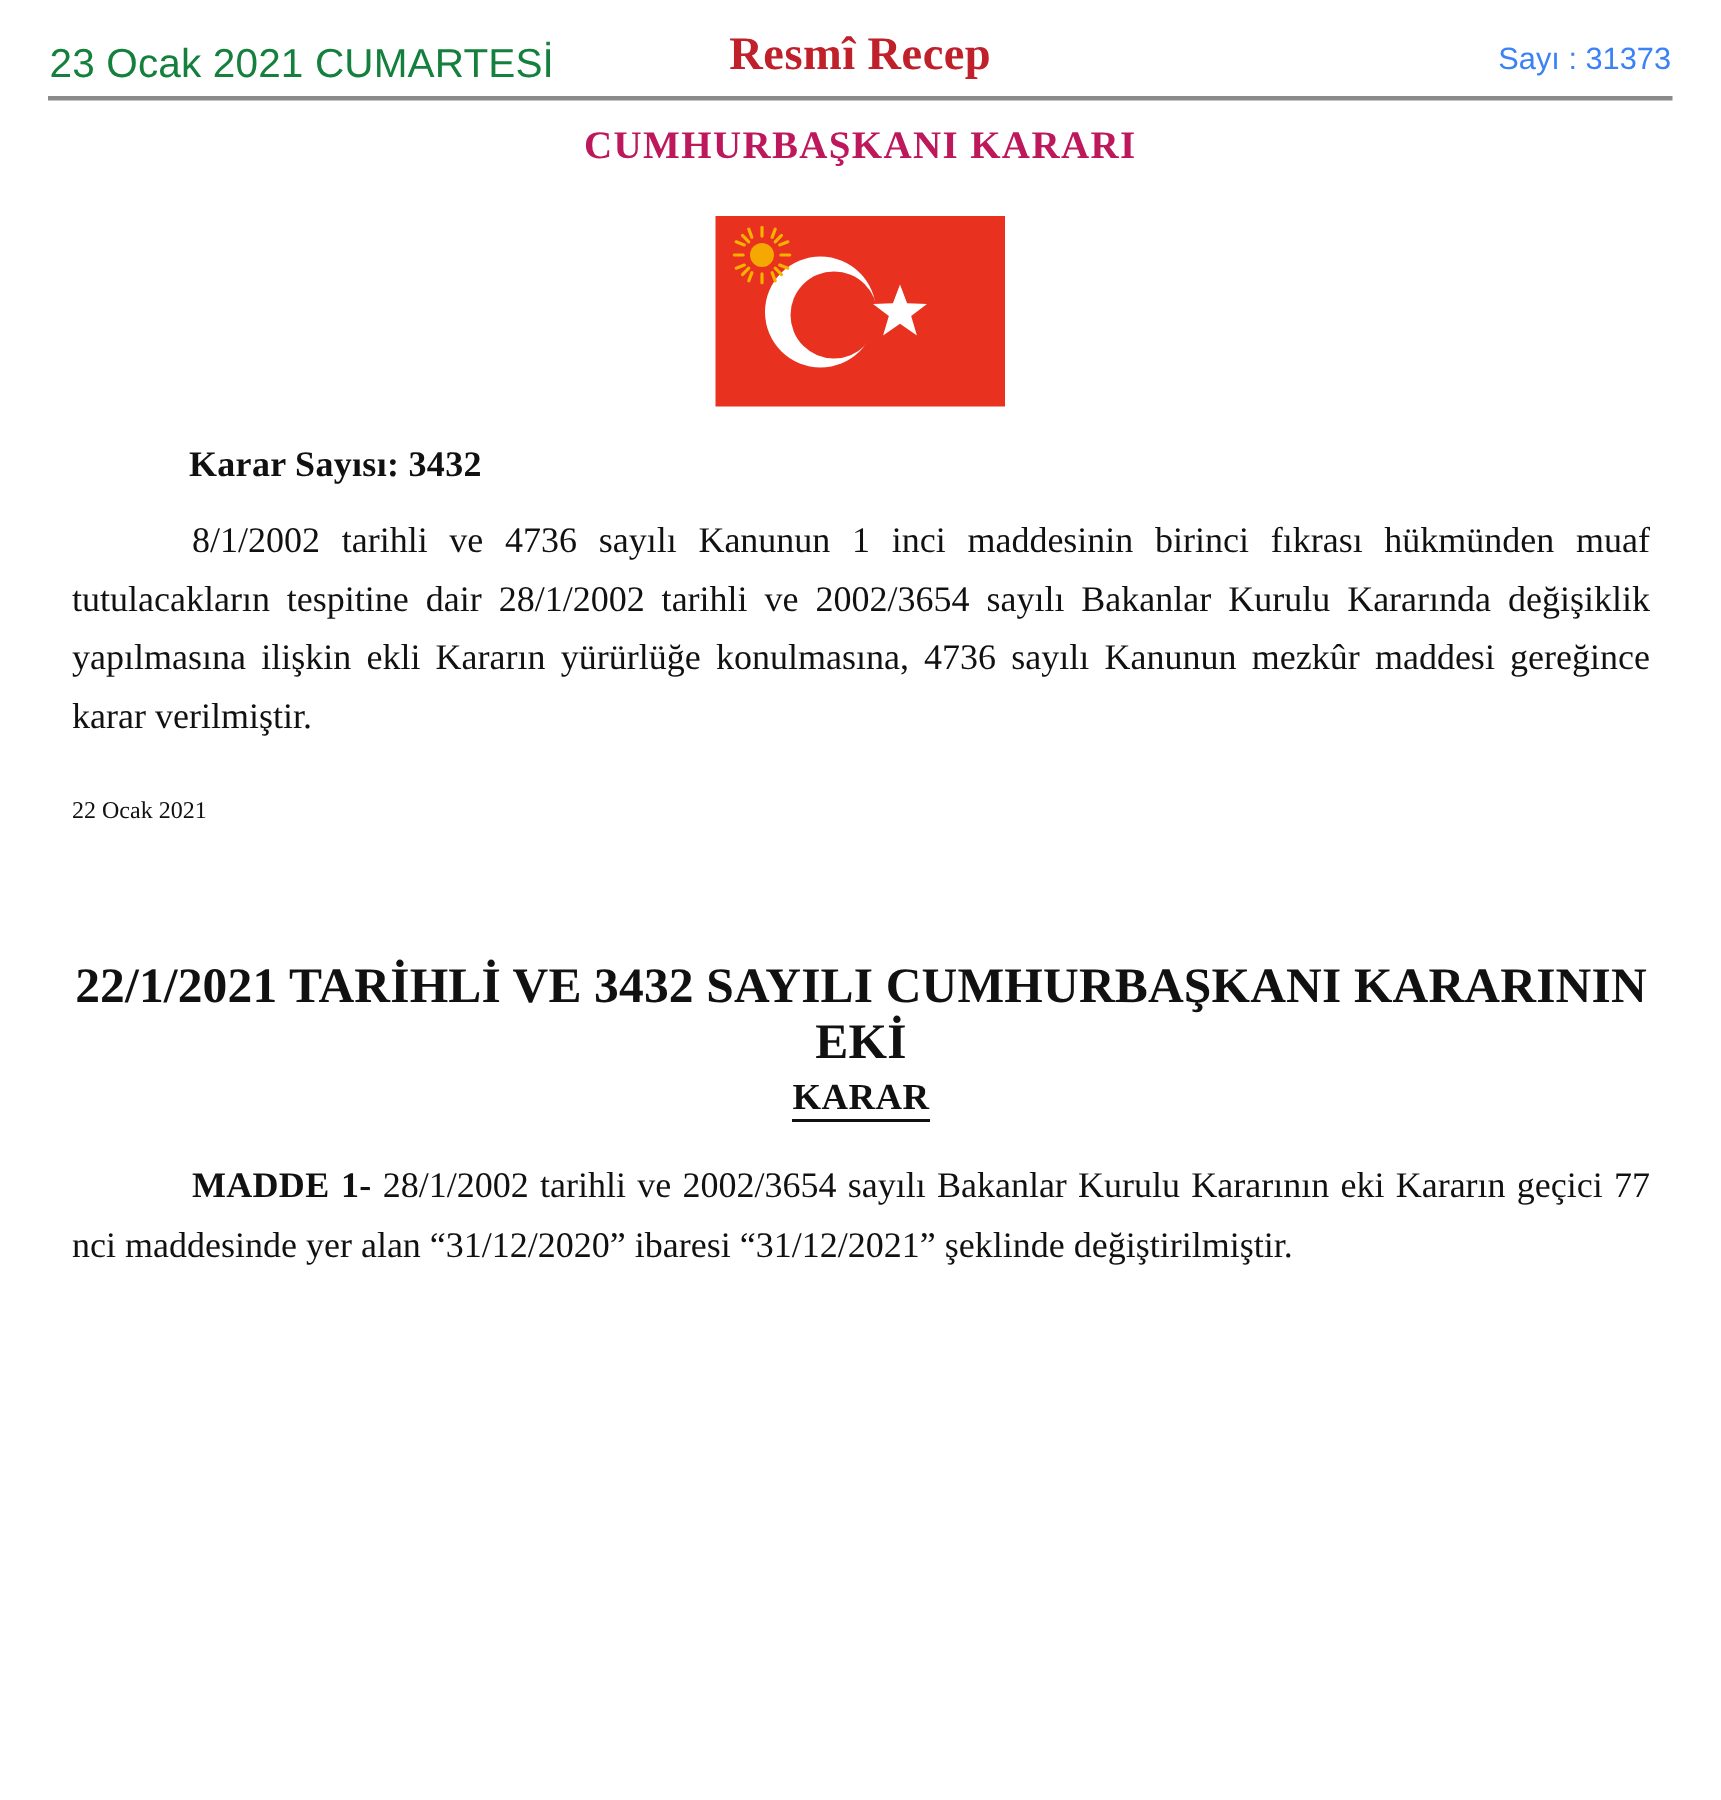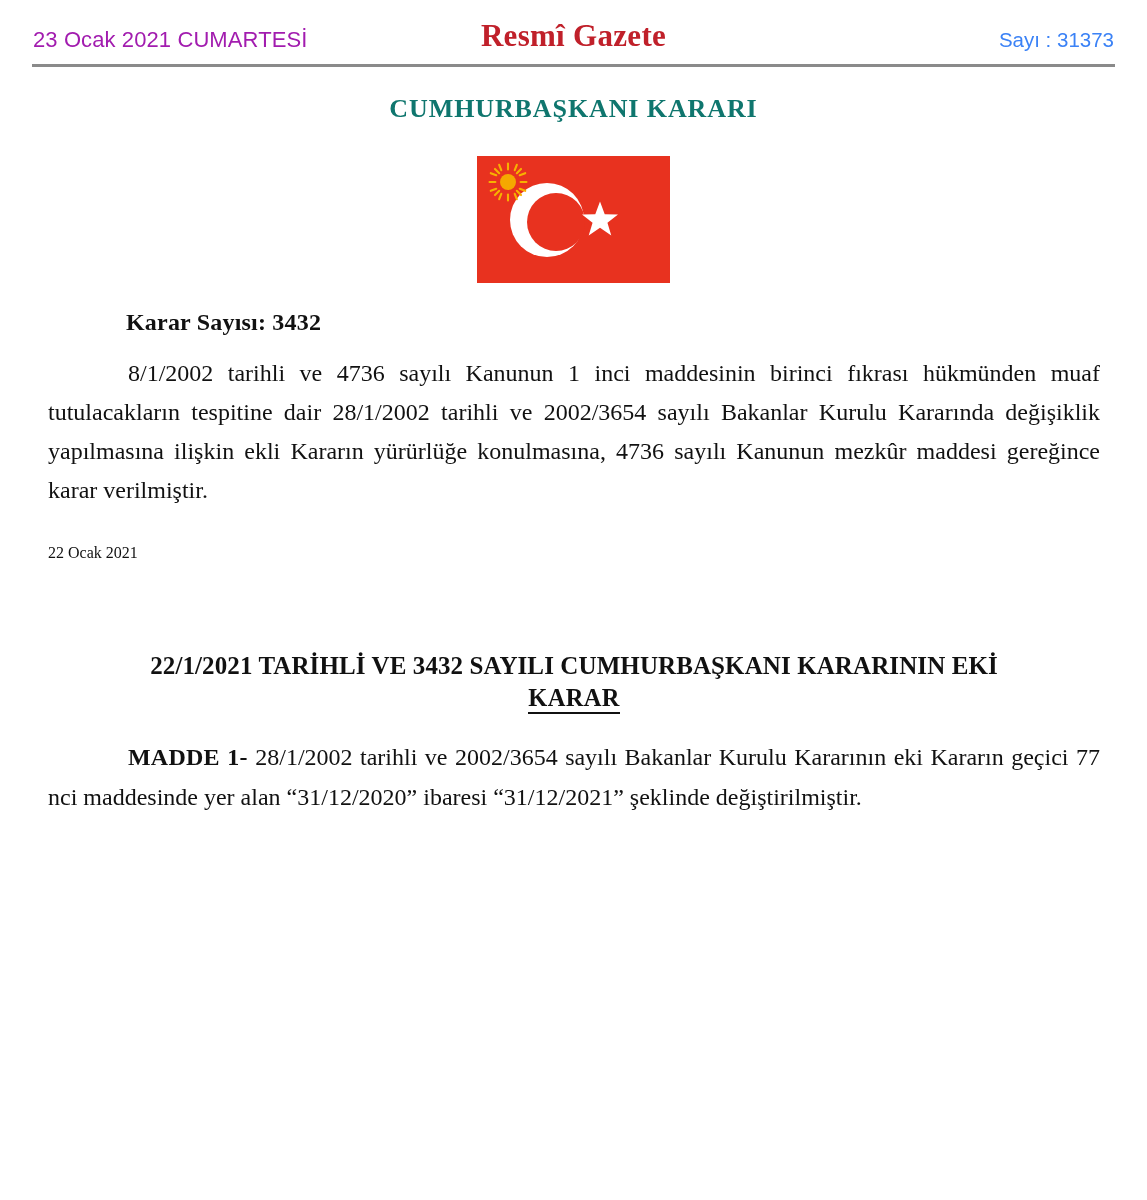--- a/index.html
+++ b/index.html
@@ -21,23 +21,23 @@
     position: relative;
     height: 62px;
     padding: 0 32px;
     box-sizing: border-box;
   }
   .masthead-date {
     position: absolute;
     left: 33px;
     top: 27px;
     font-family: "Liberation Sans", "DejaVu Sans", sans-serif;
-    font-size: 22px;
+    font-size: 27px;
     letter-spacing: 0.1px;
-    color: #a21caf;
+    color: #15803d;
     white-space: nowrap;
   }
   .masthead-title {
     position: absolute;
     left: 0;
     right: 0;
     top: 18px;
     text-align: center;
     font-family: "Liberation Serif", "DejaVu Serif", serif;
     font-weight: bold;
@@ -58,26 +58,26 @@
     position: absolute;
     left: 32px;
     right: 32px;
     top: 64px;
     height: 3px;
     background: #8a8a8a;
   }
 
   
   .doc-title {
-    margin-top: 32px;
+    margin-top: 20px;
     text-align: center;
     font-weight: bold;
     font-size: 26px;
     letter-spacing: 0.9px;
-    color: #0f766e;
+    color: #be185d;
   }
 
   
   .flag-wrap {
     margin-top: 32px;
     display: flex;
     justify-content: center;
   }
   .flag {
     position: relative;
@@ -158,21 +158,21 @@
     letter-spacing: 0.4px;
   }
 
   
   .annex {
     margin-top: 90px;
     text-align: center;
   }
   .annex-line1 {
     font-weight: bold;
-    font-size: 25px;
+    font-size: 33px;
     letter-spacing: 0.1px;
   }
   .annex-line2 {
     margin-top: 4px;
     font-weight: bold;
     font-size: 24.5px;
     letter-spacing: 0.3px;
   }
   .annex-line2 span {
     border-bottom: 2px solid #111;
@@ -189,21 +189,21 @@
   }
   .madde b {
     letter-spacing: 0.2px;
   }
 </style>
 </head>
 <body>
 
 <div class="masthead">
   <div class="masthead-date">23 Ocak 2021 CUMARTESİ</div>
-  <div class="masthead-title">Resmî Gazete</div>
+  <div class="masthead-title">Resmî Recep</div>
   <div class="masthead-issue">Sayı : 31373</div>
   <div class="masthead-rule"></div>
 </div>
 
 <div class="doc-title">CUMHURBAŞKANI KARARI</div>
 
 <div class="flag-wrap">
   <div class="flag">
     <div class="crescent-outer"></div>
     <div class="crescent-inner"></div>

